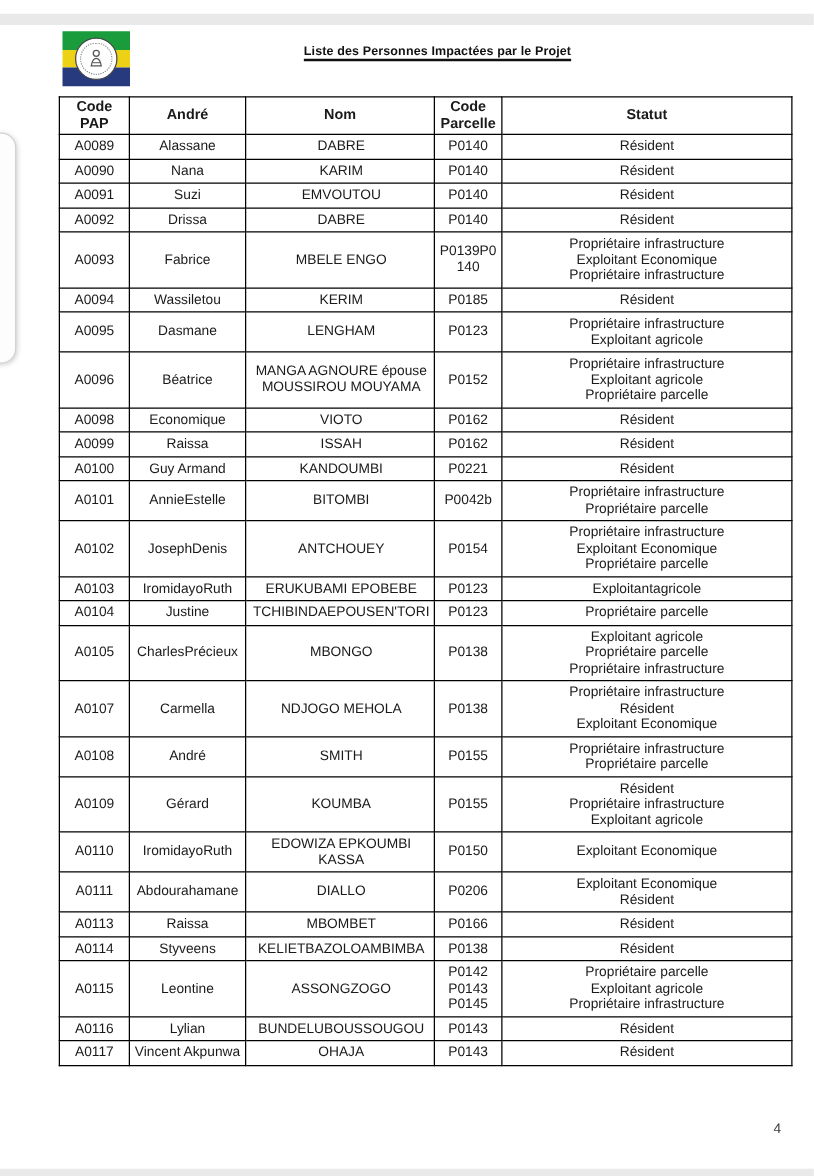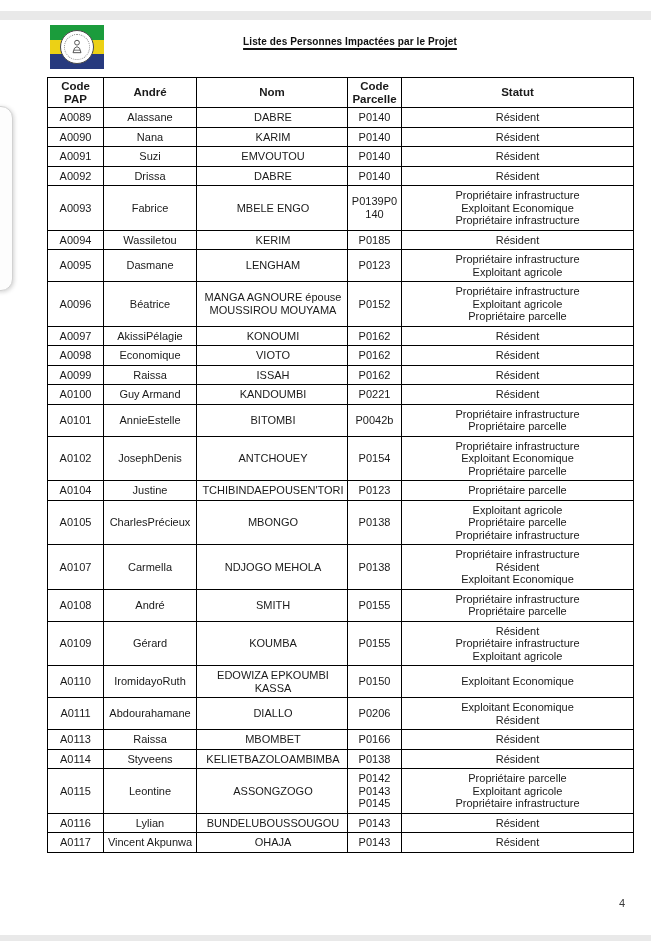--- a/index.html
+++ b/index.html
@@ -199,27 +199,20 @@
   <tr>
     <td class="c-code">A0096</td>
     <td class="c-prenom">Béatrice</td>
     <td class="c-nom">MANGA AGNOURE épouse MOUSSIROU MOUYAMA</td>
     <td class="c-parcelle">P0152</td>
     <td class="c-statut">Propriétaire infrastructure
 Exploitant agricole
 Propriétaire parcelle</td>
   </tr>
 
-  <tr>
-    <td class="c-code">A0097</td>
-    <td class="c-prenom">AkissiPélagie</td>
-    <td class="c-nom">KONOUMI</td>
-    <td class="c-parcelle">P0162</td>
-    <td class="c-statut">Résident</td>
-  </tr>
 
   <tr>
     <td class="c-code">A0098</td>
     <td class="c-prenom">Economique</td>
     <td class="c-nom">VIOTO</td>
     <td class="c-parcelle">P0162</td>
     <td class="c-statut">Résident</td>
   </tr>
 
   <tr>
@@ -250,20 +243,27 @@
   <tr>
     <td class="c-code">A0102</td>
     <td class="c-prenom">JosephDenis</td>
     <td class="c-nom">ANTCHOUEY</td>
     <td class="c-parcelle">P0154</td>
     <td class="c-statut">Propriétaire infrastructure
 Exploitant Economique
 Propriétaire parcelle</td>
   </tr>
 
+  <tr>
+    <td class="c-code">A0103</td>
+    <td class="c-prenom">IromidayoRuth</td>
+    <td class="c-nom">ERUKUBAMI EPOBEBE</td>
+    <td class="c-parcelle">P0123</td>
+    <td class="c-statut">Exploitantagricole</td>
+  </tr>
 
   <tr>
     <td class="c-code">A0104</td>
     <td class="c-prenom">Justine</td>
     <td class="c-nom">TCHIBINDAEPOUSEN'TORI</td>
     <td class="c-parcelle">P0123</td>
     <td class="c-statut">Propriétaire parcelle</td>
   </tr>
 
   <tr>

